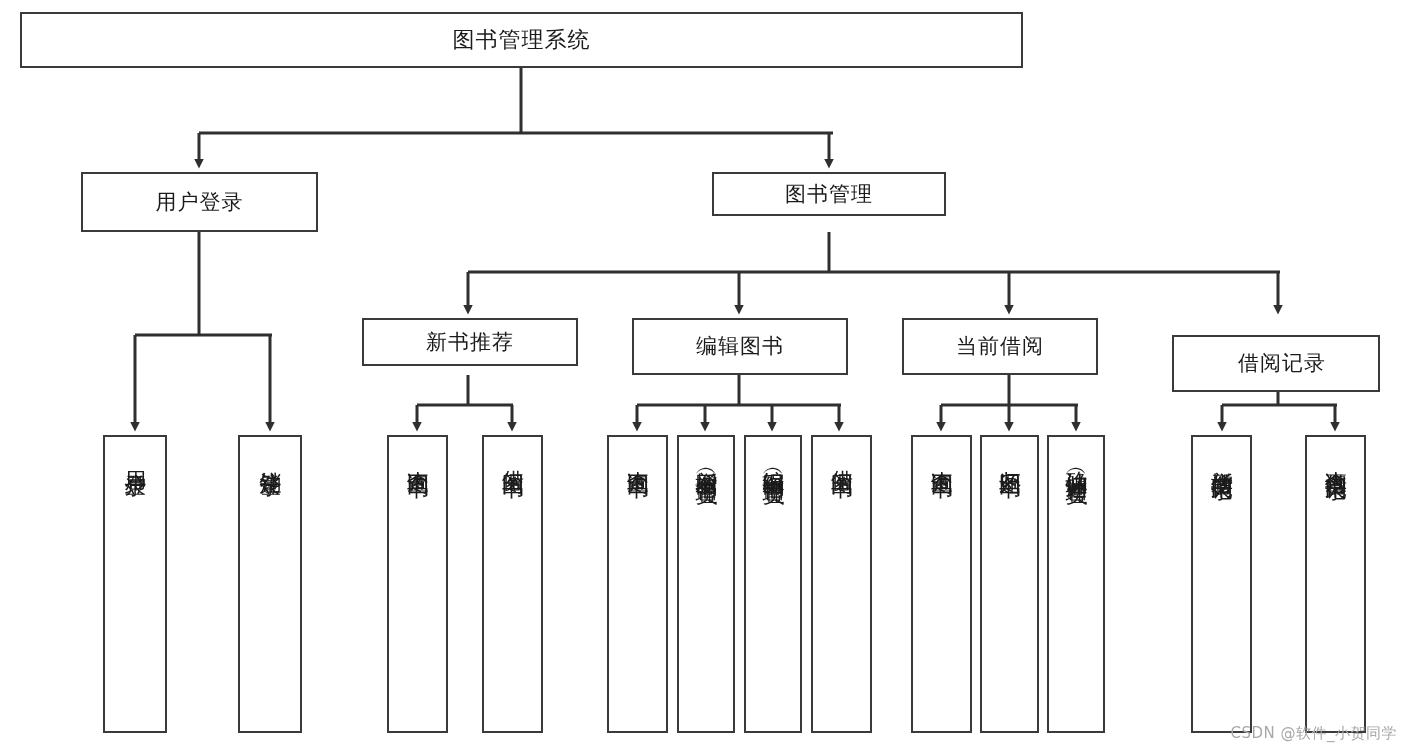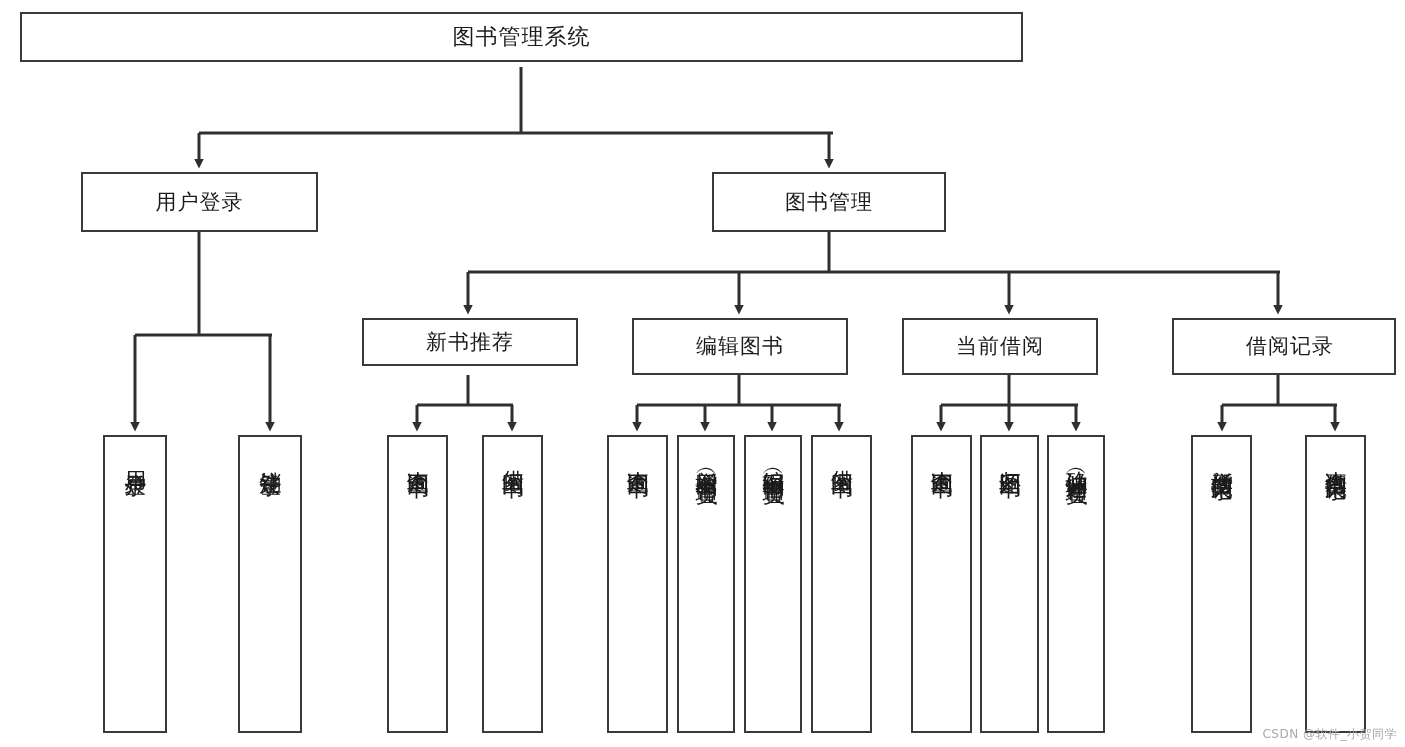--- a/index.html
+++ b/index.html
@@ -50,21 +50,21 @@
     line-height:1.22;
     letter-spacing:2px;
     white-space:normal;
     max-height:268px;
   }
 
   
   #watermark{
     position:absolute;
     right:8px;bottom:4px;
-    font-size:12px;
+    font-size:15px;
     color:#a8a8a8;
     letter-spacing:.5px;
     z-index:5;
     white-space:nowrap;
     margin-left:38px;
   }
 </style>
 </head>
 <body>
 
@@ -113,41 +113,41 @@
       <path d="M1009,405 L1009,423" marker-end="url(#ah)"></path>
       <path d="M1076,405 L1076,423" marker-end="url(#ah)"></path>
 
       <path d="M1278,375 L1278,405"></path>
       <path d="M1222,405 L1337,405"></path>
       <path d="M1222,405 L1222,423" marker-end="url(#ah)"></path>
       <path d="M1335,405 L1335,423" marker-end="url(#ah)"></path>
     </g>
   </svg>
 
-  <div class="node root" style="left:20px;top:12px;width:1003px;height:50px;">
+  <div class="node root" style="left:20px;top:12px;width:1003px;height:56px;">
     <span class="cap">图书管理系统</span>
   </div>
 
   <div class="node" style="left:81px;top:172px;width:237px;height:60px;">
     <span class="cap">用户登录</span>
   </div>
-  <div class="node" style="left:712px;top:172px;width:234px;height:60px;">
+  <div class="node" style="left:712px;top:172px;width:234px;height:44px;">
     <span class="cap">图书管理</span>
   </div>
 
   <div class="node" style="left:362px;top:318px;width:216px;height:48px;">
     <span class="cap">新书推荐</span>
   </div>
   <div class="node" style="left:632px;top:318px;width:216px;height:57px;">
     <span class="cap">编辑图书</span>
   </div>
   <div class="node" style="left:902px;top:318px;width:196px;height:57px;">
     <span class="cap">当前借阅</span>
   </div>
-  <div class="node" style="left:1172px;top:318px;width:224px;height:57px;padding-left:12px;">
+  <div class="node" style="left:1172px;top:335px;width:208px;height:57px;padding-left:12px;">
     <span class="cap">借阅记录</span>
   </div>
 
   <div class="node leaf" style="left:103px;top:435px;width:64px;height:298px;">
     <span class="cap">用户登录</span>
   </div>
   <div class="node leaf" style="left:238px;top:435px;width:64px;height:298px;">
     <span class="cap">注销登录</span>
   </div>
 

